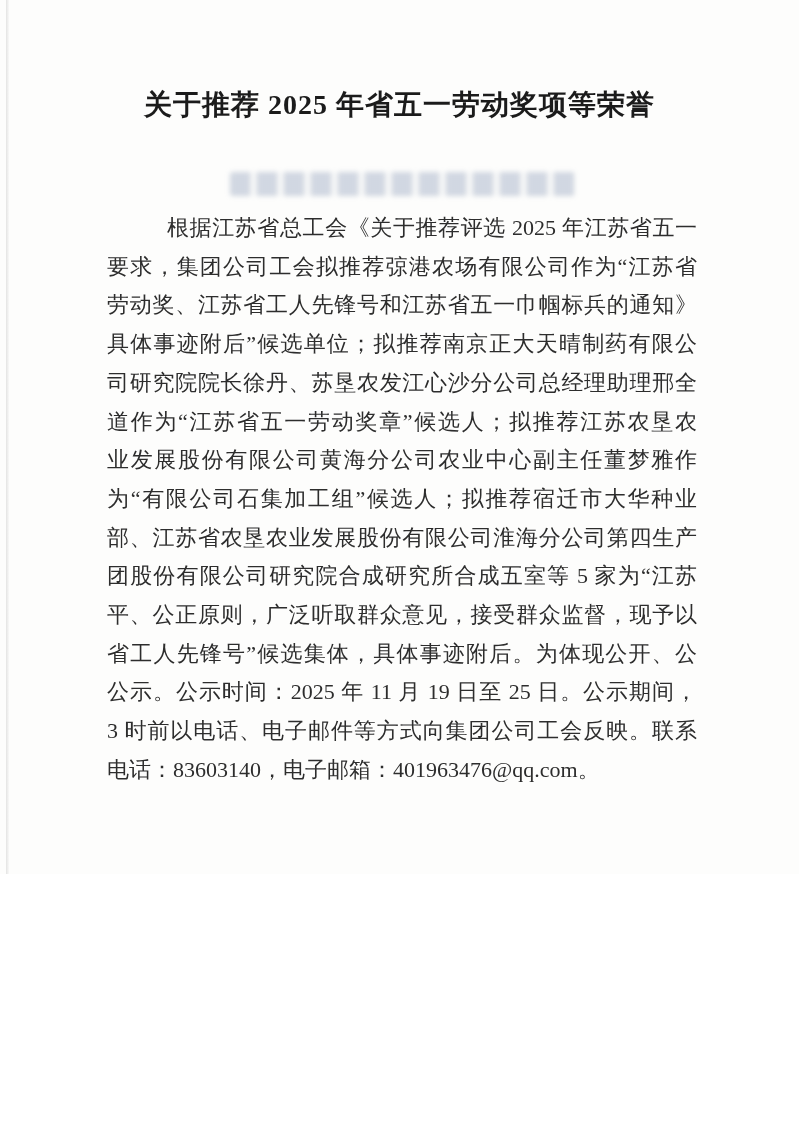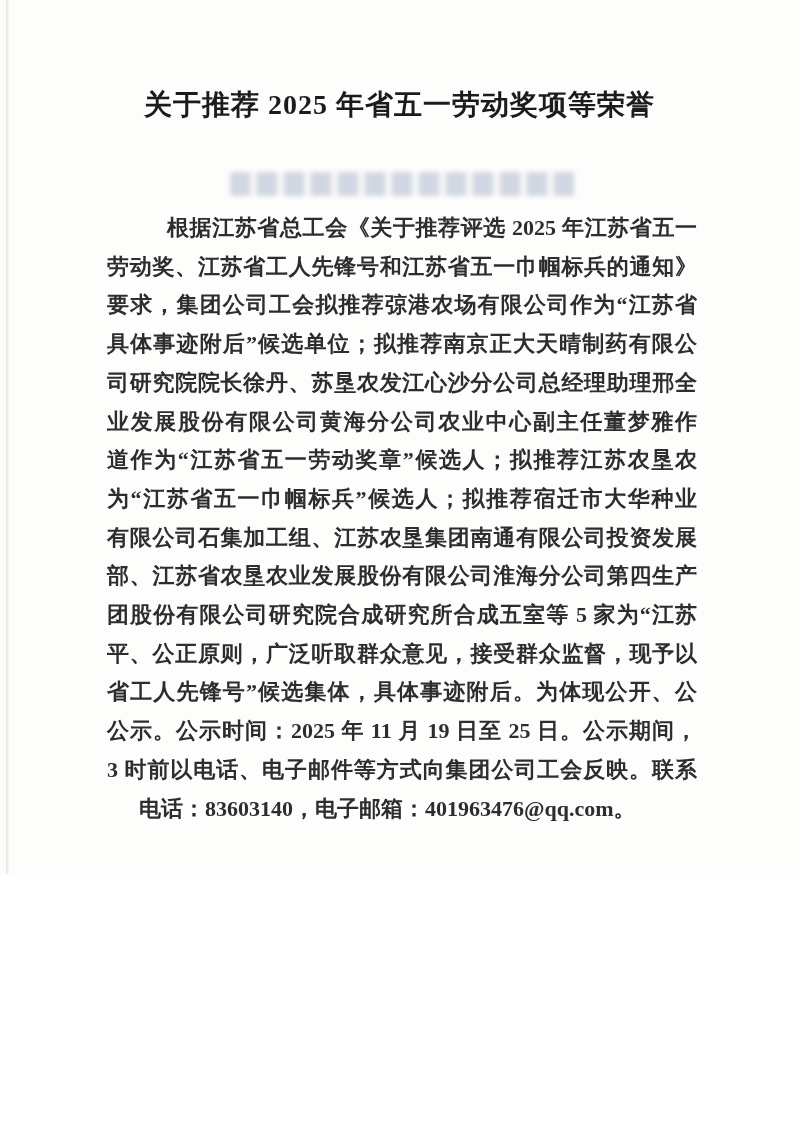--- a/index.html
+++ b/index.html
@@ -44,29 +44,28 @@
     filter: blur(2.5px);
     border-radius: 3px;
   }
   .body-text {
     position: absolute;
     top: 209px; left: 107px;
     width: 590px;
     font-size: 22px;
     line-height: 38.7px;
     color: #2d2d2d;
-    font-weight: bold;
   }
   .body-line {
     text-align: justify;
     text-align-last: justify;
     white-space: normal;
   }
   .body-line:first-child { text-indent: 60px; }
-  .body-line:last-child { text-align-last: left; margin-left: 32px; }
+  .body-line:last-child { text-align-last: left; }
   .signature-org {
     position: absolute;
     top: 949px; left: 318px;
     font-size: 16px;
     letter-spacing: 1.6px;
     color: #2d2d2d;
   }
   .signature-date {
     position: absolute;
     top: 1004px; left: 402px;
@@ -127,28 +126,27 @@
   <div class="scan-edge"></div>
 
   <div class="title">
     <div>关于推荐 2025 年省五一劳动奖项等荣誉</div>
   </div>
 
   <div class="ghost-line"></div>
 
   <div class="body-text">
       <div class="body-line">根据江苏省总工会《关于推荐评选 2025 年江苏省五一</div>
+      <div class="body-line">要求，集团公司工会拟推荐弶港农场有限公司作为“江苏省</div>
       <div class="body-line">劳动奖、江苏省工人先锋号和江苏省五一巾帼标兵的通知》</div>
-      <div class="body-line">要求，集团公司工会拟推荐弶港农场有限公司作为“江苏省</div>
       <div class="body-line">具体事迹附后”候选单位；拟推荐南京正大天晴制药有限公</div>
       <div class="body-line">司研究院院长徐丹、苏垦农发江心沙分公司总经理助理邢全</div>
+      <div class="body-line">道作为“江苏省五一劳动奖章”候选人；拟推荐江苏农垦农</div>
       <div class="body-line">业发展股份有限公司黄海分公司农业中心副主任董梦雅作</div>
-      <div class="body-line">道作为“江苏省五一劳动奖章”候选人；拟推荐江苏农垦农</div>
-      <div class="body-line">为“江苏省五一巾帼标兵”候选人；拟推荐宿迁市大华种业</div>
-      <div class="body-line">有限公司石集加工组、江苏农垦集团南通有限公司投资发展</div>
+      <div class="body-line">为“有限公司石集加工组”候选人；拟推荐宿迁市大华种业</div>
       <div class="body-line">部、江苏省农垦农业发展股份有限公司淮海分公司第四生产</div>
       <div class="body-line">团股份有限公司研究院合成研究所合成五室等 5 家为“江苏</div>
       <div class="body-line">平、公正原则，广泛听取群众意见，接受群众监督，现予以</div>
       <div class="body-line">省工人先锋号”候选集体，具体事迹附后。为体现公开、公</div>
       <div class="body-line">公示。公示时间：2025 年 11 月 19 日至 25 日。公示期间，</div>
       <div class="body-line">3 时前以电话、电子邮件等方式向集团公司工会反映。联系</div>
       <div class="body-line">电话：83603140，电子邮箱：401963476@qq.com。</div>
     </div>
 
   <div class="signature-org">江苏省农垦集团有限公司工会办公室</div>

